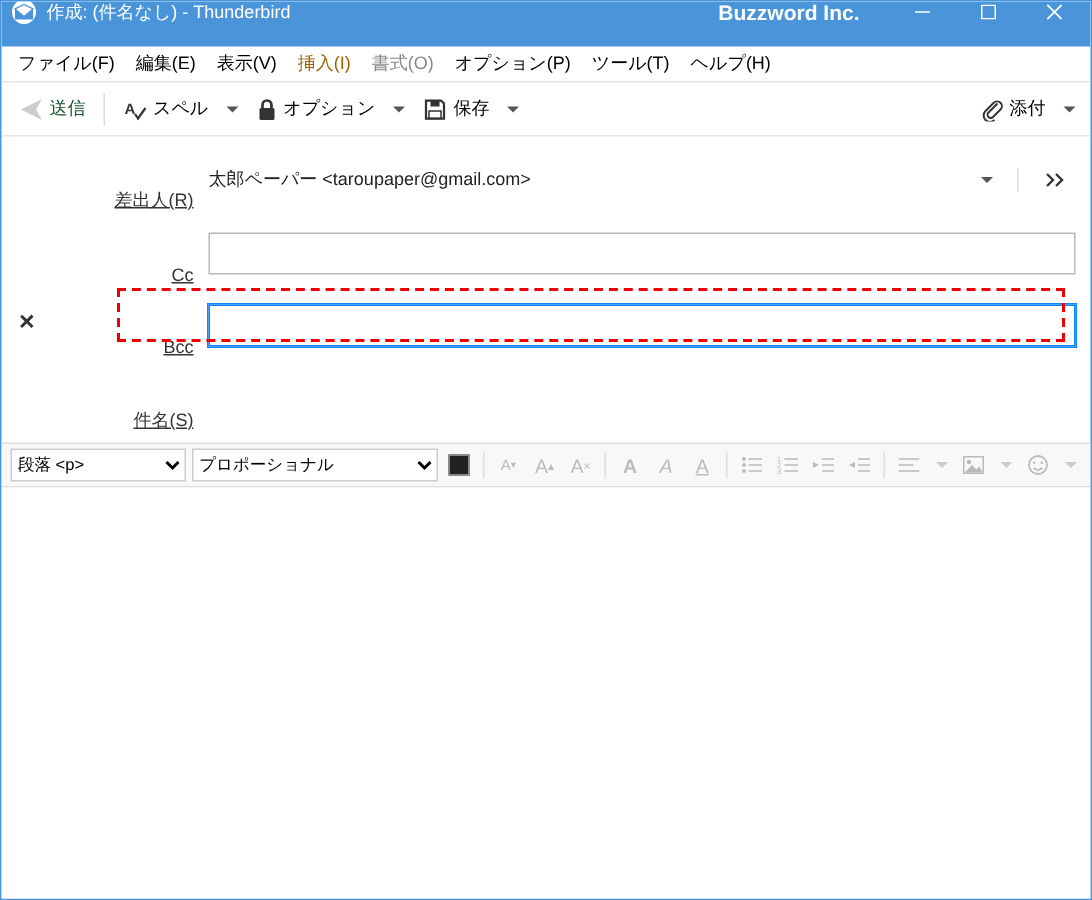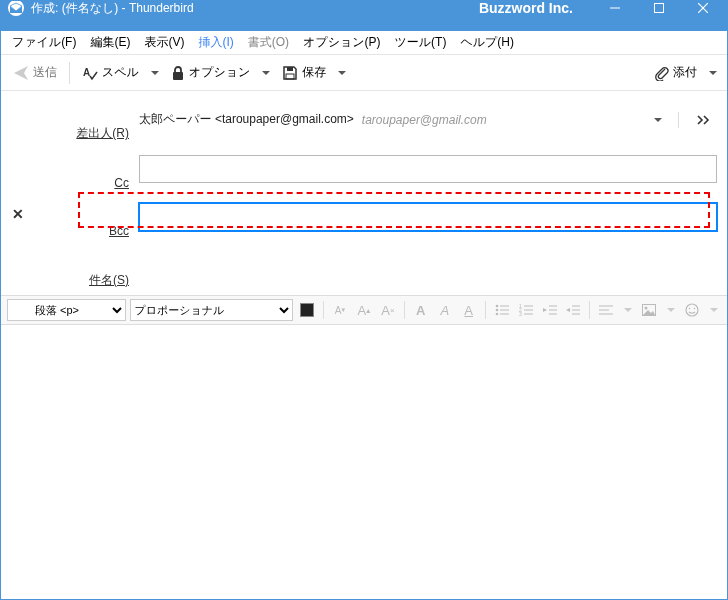--- a/index.html
+++ b/index.html
@@ -7,40 +7,40 @@
 .titlebar { background: #4a95d9; height: 30px; display: flex; align-items: center; color: #fff; padding: 0 2px 16px 6px; }
 .titlebar .app-icon { width: 18px; height: 18px; margin-right: 6px; }
 .titlebar .title { flex: 0 0 auto; font-size: 12px; }
 .titlebar .spacer { flex: 1; }
 .titlebar .brand { font-weight: bold; font-size: 14px; margin-right: 20px; }
 .titlebar .win-btn { width: 44px; height: 30px; display: flex; align-items: center; justify-content: center; cursor: pointer; }
 .menubar { height: 24px; display: flex; align-items: center; padding: 0 4px; border-bottom: 1px solid #e5e5e5; }
 .menubar .menu-item { padding: 2px 7px; cursor: pointer; font-size: 12px; }
 .toolbar { height: 36px; display: flex; align-items: center; padding: 0 6px; border-bottom: 1px solid #e5e5e5; gap: 2px; }
 .tb-btn { display: flex; align-items: center; gap: 4px; padding: 4px 6px; cursor: pointer; border-radius: 2px; }
-.tb-btn.disabled { color: #737373; cursor: default; justify-content: space-between; }
+.tb-btn.disabled { color: #14532d; cursor: default; justify-content: space-between; }
 .tb-sep { width: 1px; height: 22px; background: #ddd; margin: 0 4px; }
 .tb-drop { width: 16px; display: flex; align-items: center; justify-content: center; padding: 4px 2px; cursor: pointer; }
 .chev { width: 0; height: 0; border-left: 4px solid transparent; border-right: 4px solid transparent; border-top: 4px solid #555; }
 .chev.light { border-top-color: #ccc; }
 .headers { padding: 6px 10px 6px 10px; }
 .hdr-row { display: flex; align-items: center; margin-bottom: 6px; min-height: 28px; }
 .hdr-label { width: 98px; text-align: right; padding-right: 10px; font-size: 12px; color: #333; margin-top: 28px; }
 .hdr-label.link { text-decoration: underline; cursor: pointer; }
 .hdr-input { flex: 1; border: 1px solid #b8b8b8; height: 28px; padding: 2px 6px; font-size: 12px; background: #fff; }
 .hdr-input.focused { border: 1px solid #0a84ff; outline: 1px solid #0a84ff; }
 .from-row { display: flex; align-items: center; gap: 8px; font-size: 12px; }
 .from-name { color: #222; }
 .from-email { color: #999; font-style: italic; }
 .close-x { position: absolute; left: 12px; top: 206px; cursor: pointer; font-size: 14px; font-weight: bold; color: #333; }
 .highlight-box { position: absolute; border: 2px dashed #e00; pointer-events: none; }
 .subject-row .hdr-input { border: none; height: 20px; }
 .fmt-toolbar { height: 30px; border-top: 1px solid #ddd; border-bottom: 1px solid #ddd; display: flex; align-items: center; padding: 0 6px; gap: 4px; background: #f8f8f8; }
 .fmt-select { height: 22px; font-size: 11px; border: 1px solid #ccc; background: #fff; }
-.fmt-select.para { width: 128px; padding-left: 23px; }
+.fmt-select.para { width: 128px; }
 .fmt-select.font { width: 180px; }
 .fmt-btn { width: 22px; height: 22px; display: flex; align-items: center; justify-content: center; color: #bbb; cursor: pointer; font-size: 13px; }
 .fmt-sep { width: 1px; height: 18px; background: #ddd; margin: 0 2px; }
 .color-swatch { width: 14px; height: 14px; background: #222; border: 1px solid #888; }
 .body-area { height: 310px; background: #fff; }
 .icon-svg { display: block; }
 </style>
 </head>
 <body>
 
@@ -70,21 +70,21 @@
         <line x1="0" y1="0" x2="10" y2="10" stroke="#fff" stroke-width="1.2"></line>
         <line x1="10" y1="0" x2="0" y2="10" stroke="#fff" stroke-width="1.2"></line>
       </svg>
   </div>
 </div>
 
 <div class="menubar">
   <div class="menu-item"><span>ファイル(F)</span></div>
   <div class="menu-item"><span>編集(E)</span></div>
   <div class="menu-item"><span>表示(V)</span></div>
-  <div class="menu-item" style="color:#3b82f6"><span>挿入(I)</span></div>
+  <div class="menu-item" style="color:#a16207"><span>挿入(I)</span></div>
   <div class="menu-item" style="color:#888"><span>書式(O)</span></div>
   <div class="menu-item"><span>オプション(P)</span></div>
   <div class="menu-item"><span>ツール(T)</span></div>
   <div class="menu-item"><span>ヘルプ(H)</span></div>
 </div>
 
 <div class="toolbar">
   <div class="tb-btn disabled">
     <svg width="16" height="16">
         <path d="M1 8 L15 1 L11 8 L15 15 Z" fill="#ccc"></path>
@@ -134,21 +134,20 @@
       <div class="chev"></div>
     </div>
 </div>
 
 <div class="headers" style="position:relative; padding-left: 40px;">
 
   <div class="hdr-row">
     <div class="hdr-label link">差出人(R)</div>
     <div class="from-row" style="flex:1">
       <span class="from-name">太郎ペーパー &lt;taroupaper@gmail.com&gt;</span>
-      <span class="from-email">taroupaper@gmail.com</span>
       <span style="flex:1"></span>
       <div class="tb-drop">
           <div class="chev"></div>
         </div>
       <div class="tb-sep" style="height:16px"></div>
       <div class="tb-btn" style="padding:2px 6px">
         <svg width="14" height="10">
             <path d="M1 1 L5 5 L1 9 M7 1 L11 5 L7 9" stroke="#333" stroke-width="1.6" fill="none"></path>
           </svg>
       </div>

